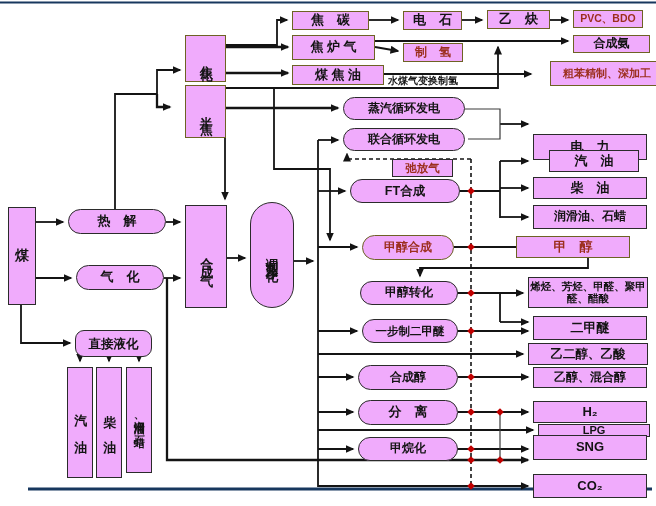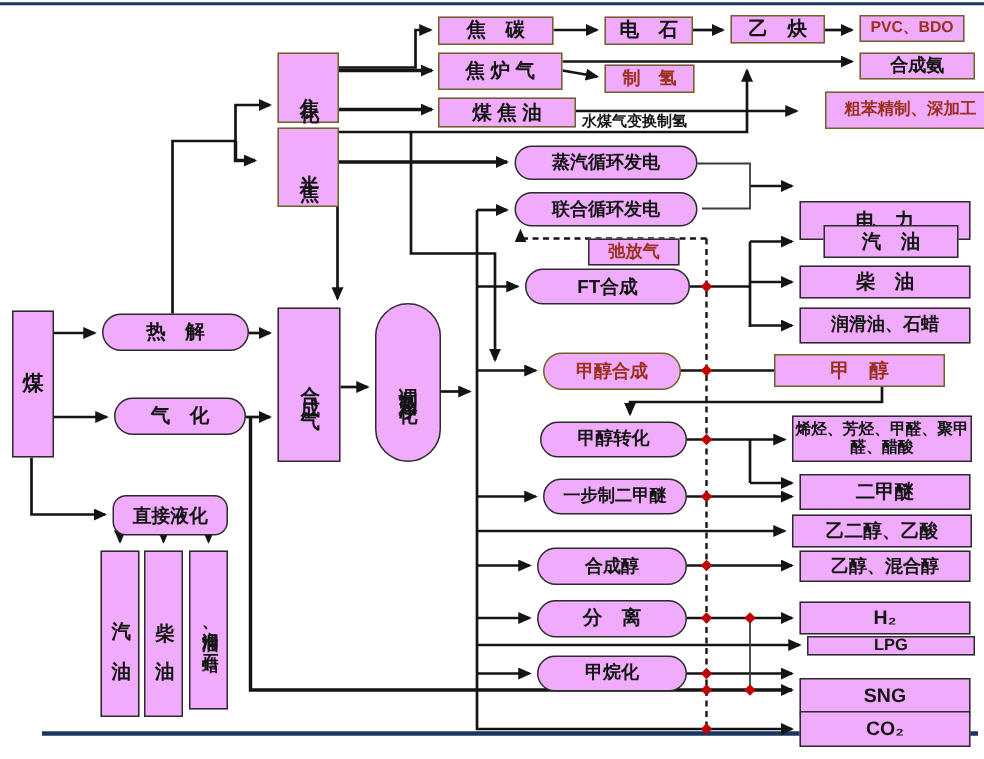--- a/index.html
+++ b/index.html
@@ -155,16 +155,16 @@
   <div class="box" style="left:533px;top:150px;width:90px;height:22px;margin-left:16px;">汽　油</div>
   <div class="box" style="left:533px;top:177px;width:114px;height:22px;">柴　油</div>
   <div class="box" style="left:533px;top:205px;width:114px;height:24px;font-size:12px;">润滑油、石蜡</div>
   <div class="box yellow red" style="left:516px;top:236px;width:114px;height:22px;">甲　醇</div>
   <div class="box" style="left:528px;top:277px;width:120px;height:31px;font-size:10.5px;">烯烃、芳烃、甲醛、聚甲醛、醋酸</div>
   <div class="box" style="left:533px;top:316px;width:114px;height:24px;">二甲醚</div>
   <div class="box" style="left:528px;top:343px;width:120px;height:22px;font-size:12.5px;">乙二醇、乙酸</div>
   <div class="box" style="left:533px;top:367px;width:114px;height:21px;font-size:12px;">乙醇、混合醇</div>
   <div class="box" style="left:533px;top:401px;width:114px;height:22px;">H₂</div>
   <div class="box" style="left:538px;top:424px;width:112px;height:13px;font-size:11px;">LPG</div>
-  <div class="box" style="left:533px;top:452px;width:114px;height:25px;">SNG</div>
+  <div class="box" style="left:533px;top:435px;width:114px;height:25px;">SNG</div>
   <div class="box" style="left:533px;top:474px;width:114px;height:24px;">CO₂</div>
 
 </div>
 
 </body></html>

